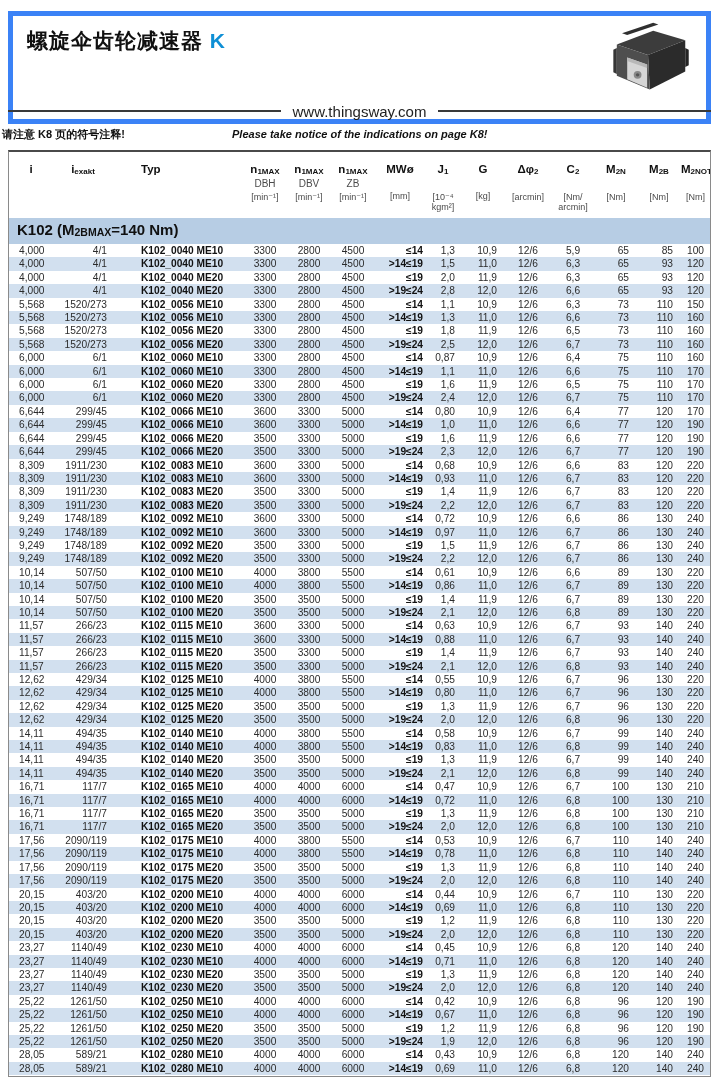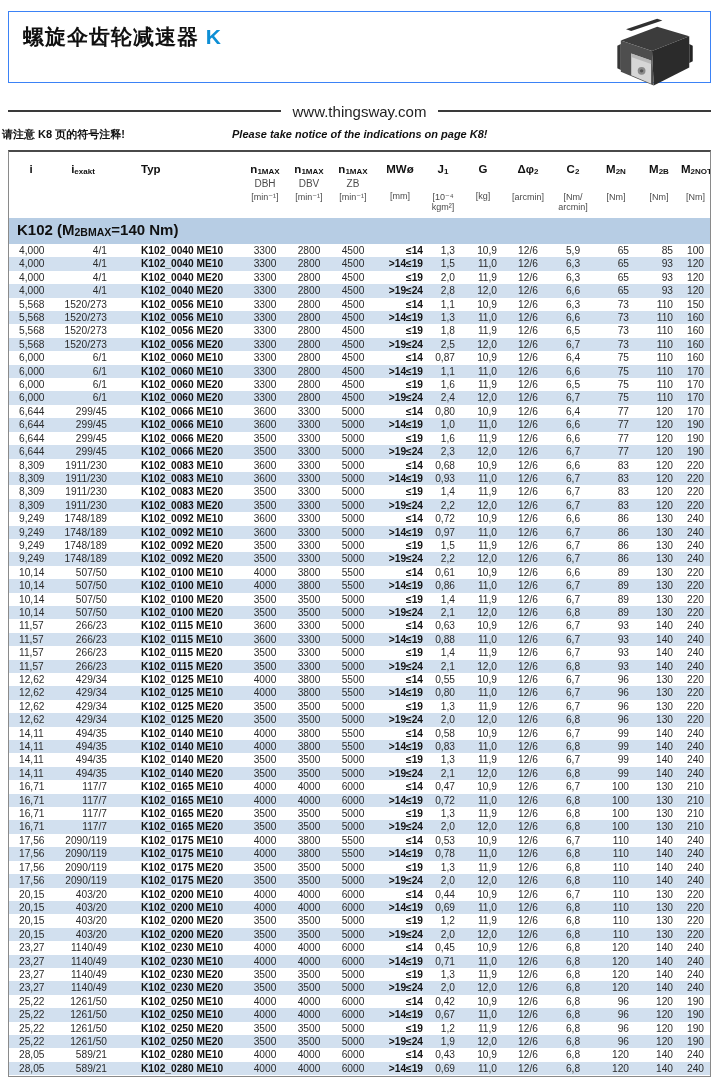--- a/index.html
+++ b/index.html
@@ -3,22 +3,22 @@
 <meta charset="utf-8">
 <style>
   html,body{margin:0;padding:0;}
   body{
     width:721px;height:1090px;position:relative;background:#fff;
     font-family:"Liberation Sans","DejaVu Sans",sans-serif;color:#222;
     overflow:hidden;
   }
   
   .header-box{
-    position:absolute;left:8px;top:11px;width:703px;height:72px;
-    border:1px solid #3b82f6;box-sizing:border-box;background:#fff;
+    position:absolute;left:8px;top:11px;width:703px;height:113px;
+    border:5px solid #3b82f6;box-sizing:border-box;background:#fff;
   }
   .title-cn{position:absolute;left:14px;top:11px;font-size:21px;font-weight:bold;color:#101010;letter-spacing:1px;}
   .title-en{position:absolute;left:14px;top:51px;font-size:22px;font-style:italic;color:#3c3c3c;}
   .accent{color:#0e8fd5;}
   .title-en .accent{font-weight:bold;}
   .gear-photo{position:absolute;right:14px;top:6px;width:88px;height:78px;}
   
   .site-row{position:absolute;left:8px;top:102px;width:703px;height:18px;display:flex;align-items:center;}
   .site-rule{flex:1;height:0;border-top:2px solid #3a3a3a;}
   .site-text{padding:0 12px;font-size:15px;color:#1e1e1e;white-space:nowrap;}

